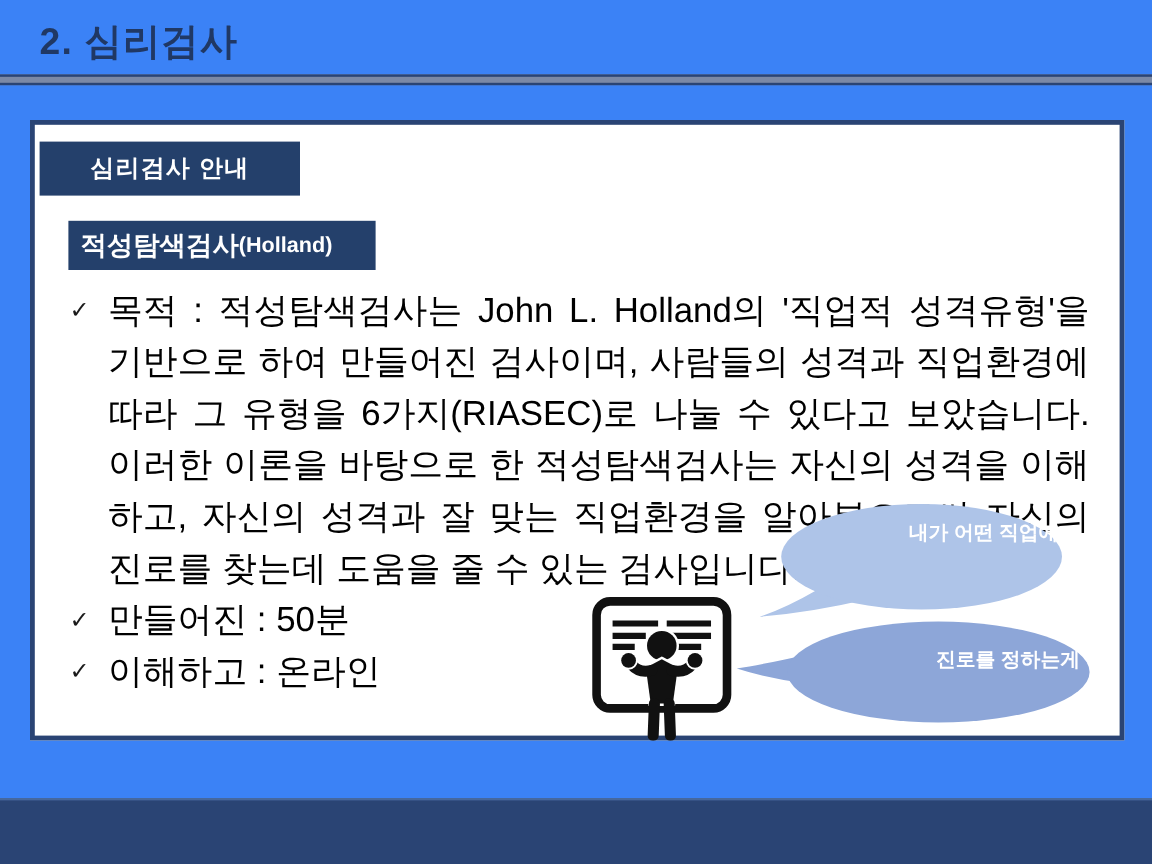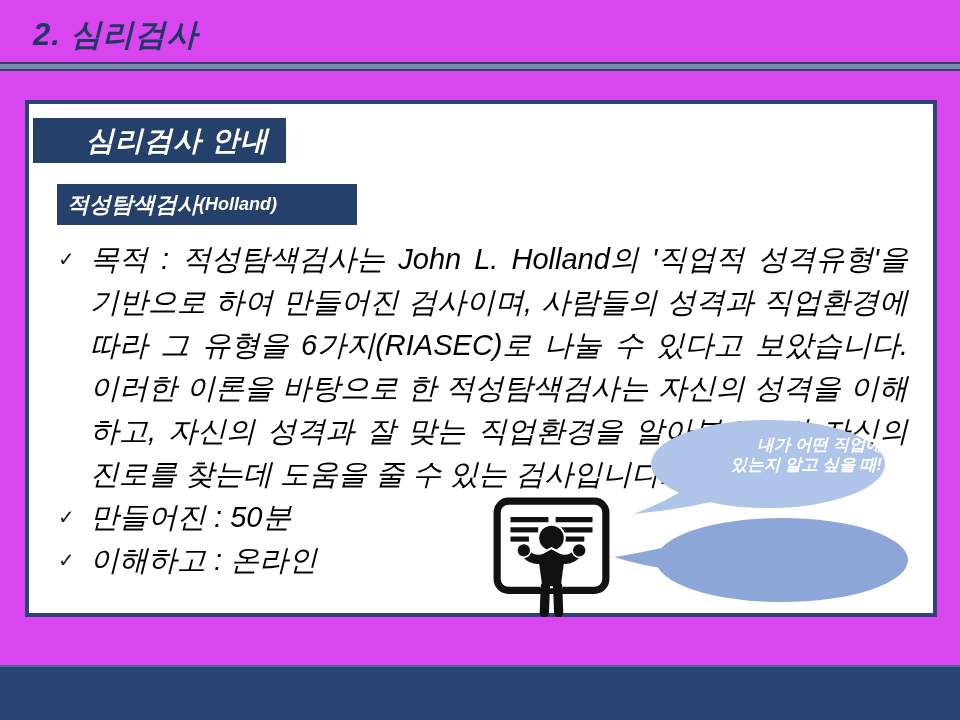--- a/index.html
+++ b/index.html
@@ -1,39 +1,39 @@
 <!DOCTYPE html>
 <html><head>
 <meta charset="utf-8">
 <style>
   html,body{margin:0;padding:0;background:#fff;}
   body{font-family:"Liberation Sans","DejaVu Sans",sans-serif;}
-  .stage{position:relative;width:960px;height:720px;background:#d946ef;overflow:hidden;font-style:italic;}
+  .stage{position:relative;width:960px;height:720px;background:#3b82f6;overflow:hidden;}
 
   .slide-title{
     position:absolute;left:33px;top:14px;
     font-size:31px;font-weight:bold;color:#203864;letter-spacing:1px;
   }
   .title-rule{
     position:absolute;left:0;top:62px;width:960px;height:5px;
     background:#7b89a6;border-top:2px solid #2a4474;border-bottom:2px solid #2a4474;
   }
 
   .content-box{
     position:absolute;left:25px;top:100px;width:904px;height:509px;
     background:#ffffff;border:4px solid #2a4474;
   }
 
   .section-header{
     position:absolute;left:33px;top:118px;width:217px;height:45px;
-    background:#24406b;color:#ffffff;font-size:28px;font-weight:bold;
-    display:flex;align-items:center;justify-content:center;letter-spacing:1px;padding-left:36px;
+    background:#24406b;color:#ffffff;font-size:20px;font-weight:bold;
+    display:flex;align-items:center;justify-content:center;letter-spacing:1px;
   }
   .subsection-header{
-    position:absolute;left:57px;top:184px;width:300px;height:41px;
+    position:absolute;left:57px;top:184px;width:256px;height:41px;
     background:#24406b;color:#ffffff;font-weight:bold;
     display:flex;align-items:center;padding-left:10px;box-sizing:border-box;
   }
   .subsection-header .ko{font-size:22px;}
   .subsection-header .en{font-size:18px;text-align:right;}
 
   .bullet-list{
     position:absolute;left:58px;top:238px;width:850px;color:#000;
   }
   .bullet-row{display:flex;align-items:flex-start;}
@@ -124,28 +124,28 @@
     </svg>
   </div>
 
   <div class="bubble bubble-1">
     <svg width="266" height="100" viewBox="0 0 266 100" xmlns="http://www.w3.org/2000/svg">
       <path d="M52 74 Q28 88 5 96 Q50 92 92 82 Z" fill="#aec4e8"></path>
       <ellipse cx="140" cy="46" rx="117" ry="44" fill="#aec4e8"></ellipse>
     </svg>
     <div class="bubble-text">
       <span class="bubble-line">내가 어떤 직업에</span>
-      <span class="bubble-line">있는지 알고 싶을 때!</span>
     </div>
   </div>
 
   <div class="bubble bubble-2">
     <svg width="300" height="88" viewBox="0 0 300 88" xmlns="http://www.w3.org/2000/svg">
       <path d="M60 30 Q25 38 4 41 Q32 50 65 54 Z" fill="#8da6d8"></path>
       <ellipse cx="172" cy="44" rx="126" ry="42" fill="#8da6d8"></ellipse>
     </svg>
     <div class="bubble-text">
+      <span class="bubble-line">진로를 정하는게</span>
     </div>
   </div>
 
   <div class="footer-bar"></div>
 
 </div>
 
 </body></html>

